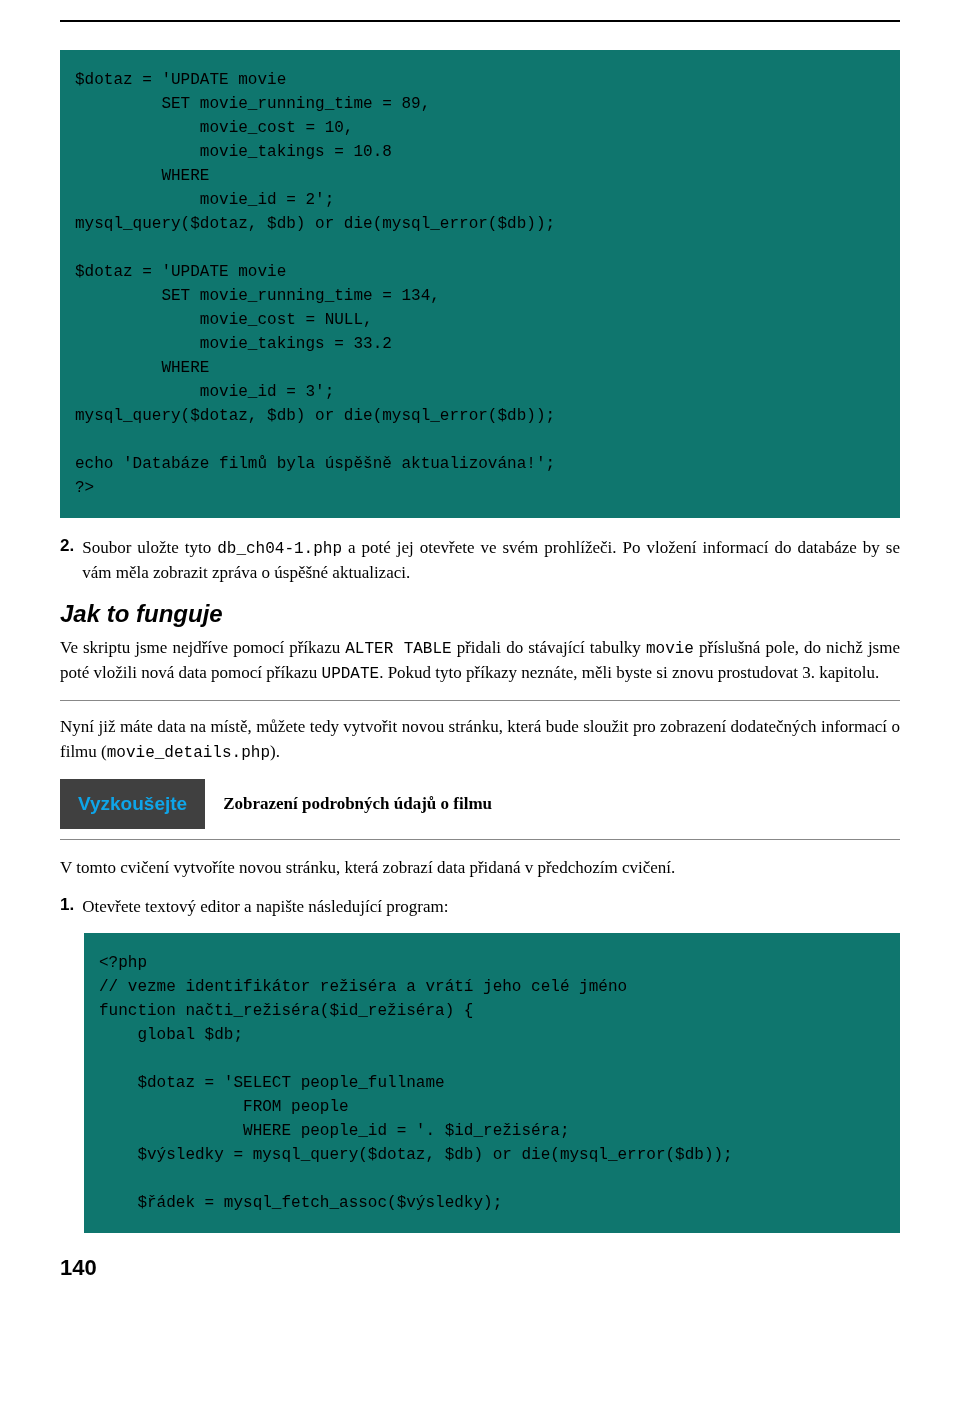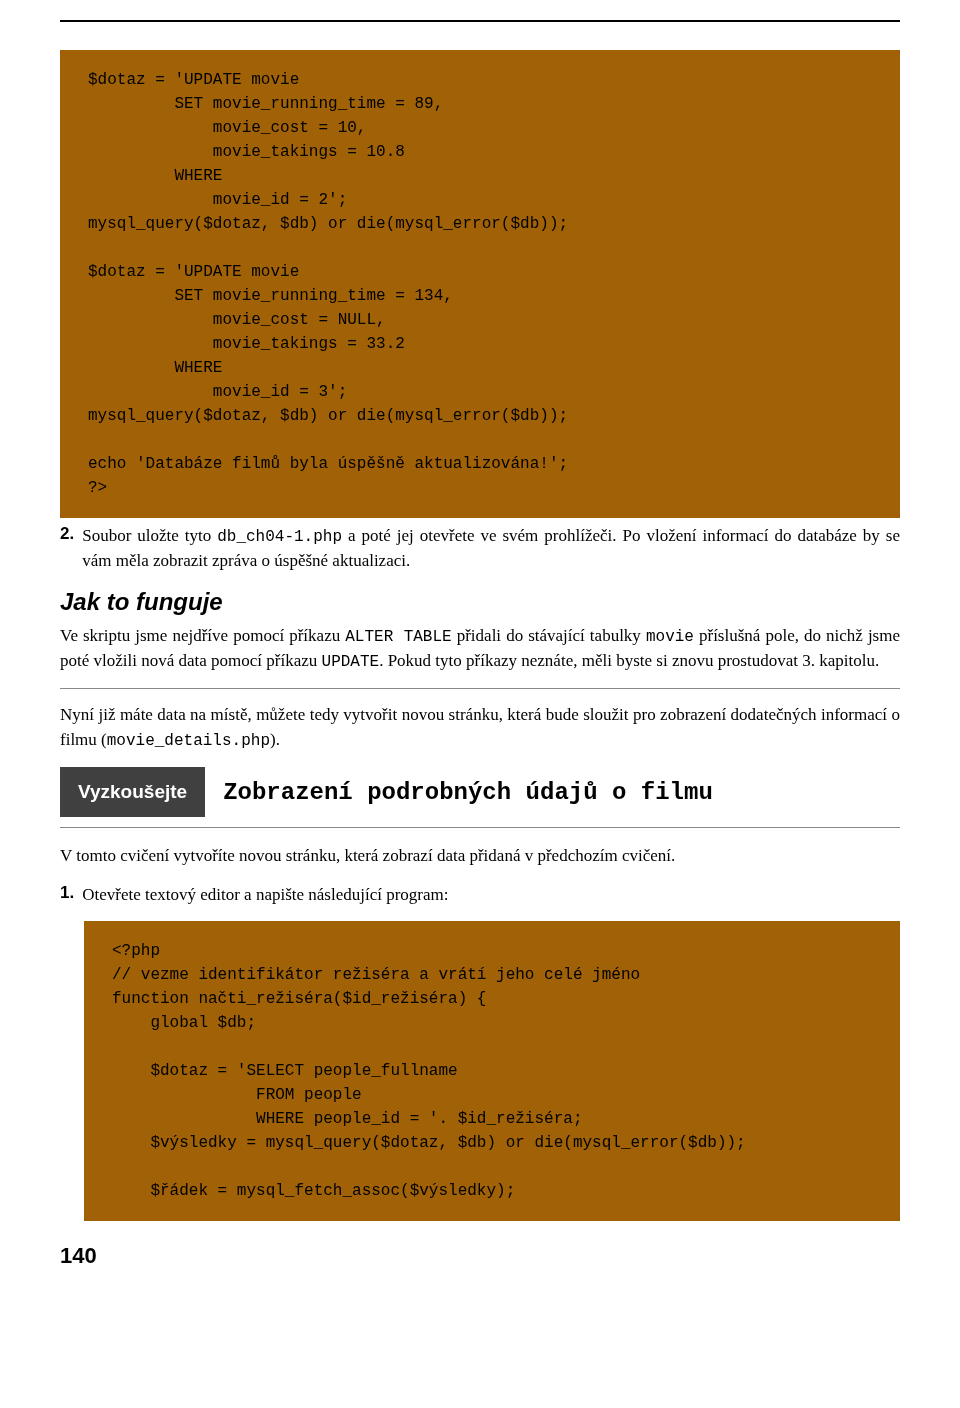--- a/index.html
+++ b/index.html
@@ -18,27 +18,27 @@
     font-weight: bold;
     font-size: 18px;
     margin-bottom: 4px;
   }
   .header-rule {
     border: 0;
     border-top: 2px solid #000;
     margin: 0 0 28px 0;
   }
   .code-block {
-    background: #a16207;
-    padding: 18px 28px;
+    background: #0f766e;
+    padding: 18px 15px;
     font-family: 'Courier New', Courier, monospace;
     font-size: 16px;
     line-height: 1.5;
     white-space: pre;
-    margin-bottom: 6px;
+    margin-bottom: 18px;
   }
   .numbered-item {
     display: flex;
     margin-bottom: 14px;
   }
   .numbered-item .num {
     font-family: Arial, Helvetica, sans-serif;
     font-weight: bold;
     padding-right: 8px;
     font-size: 17px;
@@ -76,32 +76,32 @@
     border-top: 1px solid #888;
     margin: 10px 0 16px 0;
   }
   .try-row {
     display: flex;
     align-items: stretch;
     margin: 0;
   }
   .try-label {
     background: #404040;
-    color: #ffffff;
+    color: #0ea5e9;
     font-family: Arial, Helvetica, sans-serif;
     font-weight: bold;
     font-size: 19px;
     padding: 14px 18px;
     display: flex;
     align-items: center;
   }
   .try-title {
-    font-family: Liberation Mono, monospace;
+    font-family: Liberation Serif, serif;
     font-weight: bold;
-    font-size: 24px;
+    font-size: 17px;
     padding: 10px 18px;
     display: flex;
     align-items: center;
   }
   .page-num {
     font-family: Arial, Helvetica, sans-serif;
     font-weight: bold;
     font-size: 22px;
     margin-top: 22px;
   }

